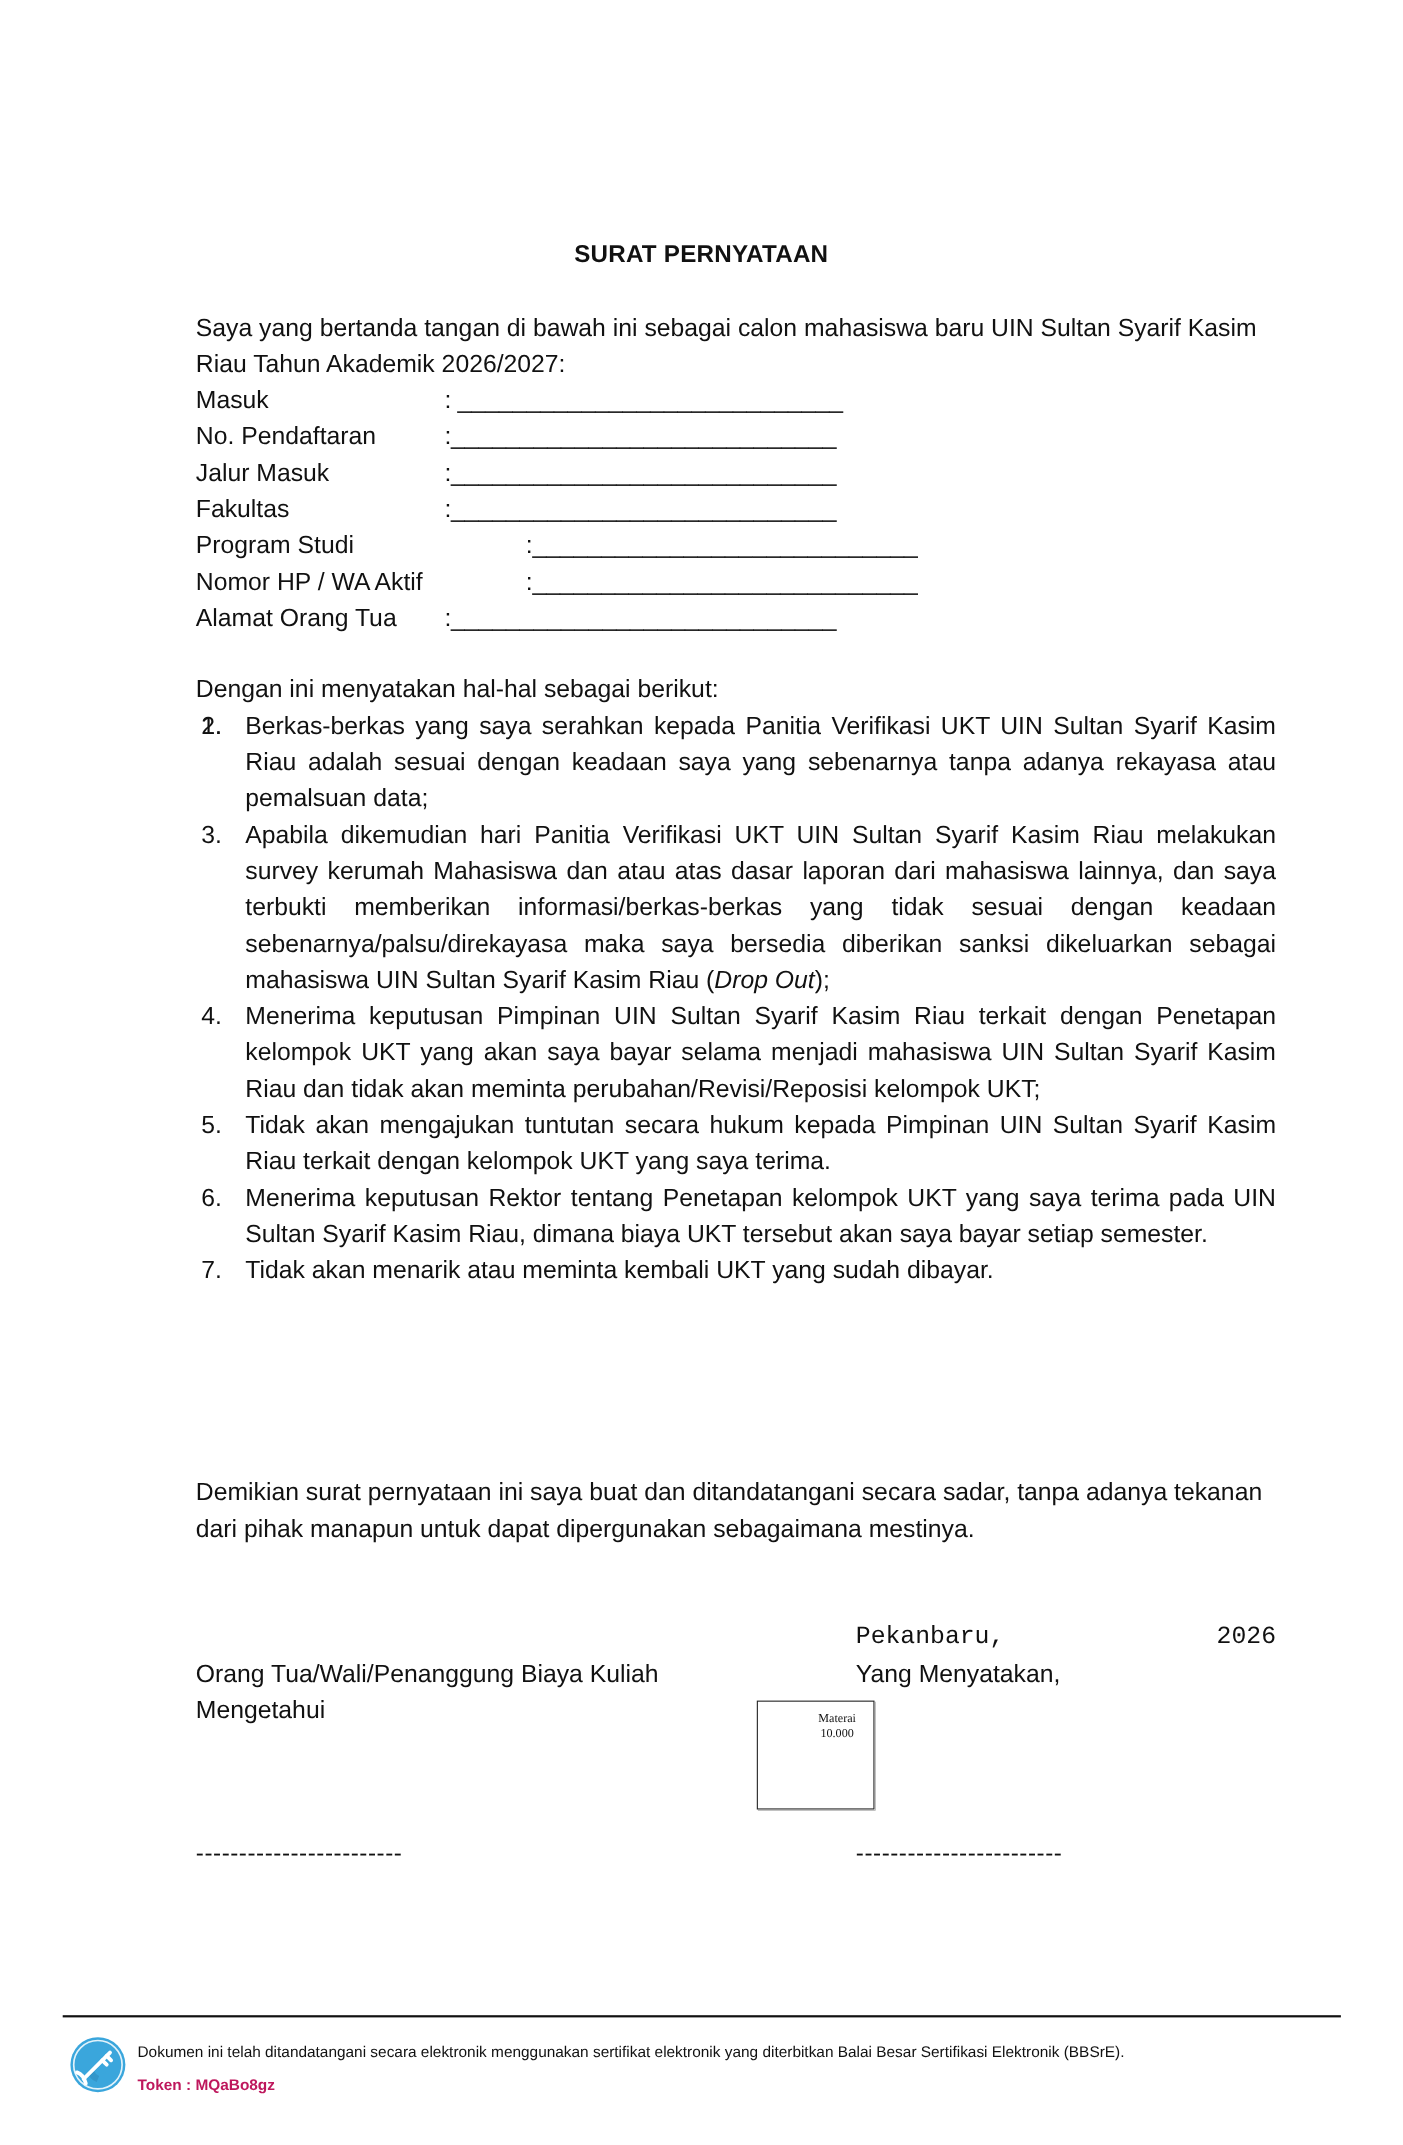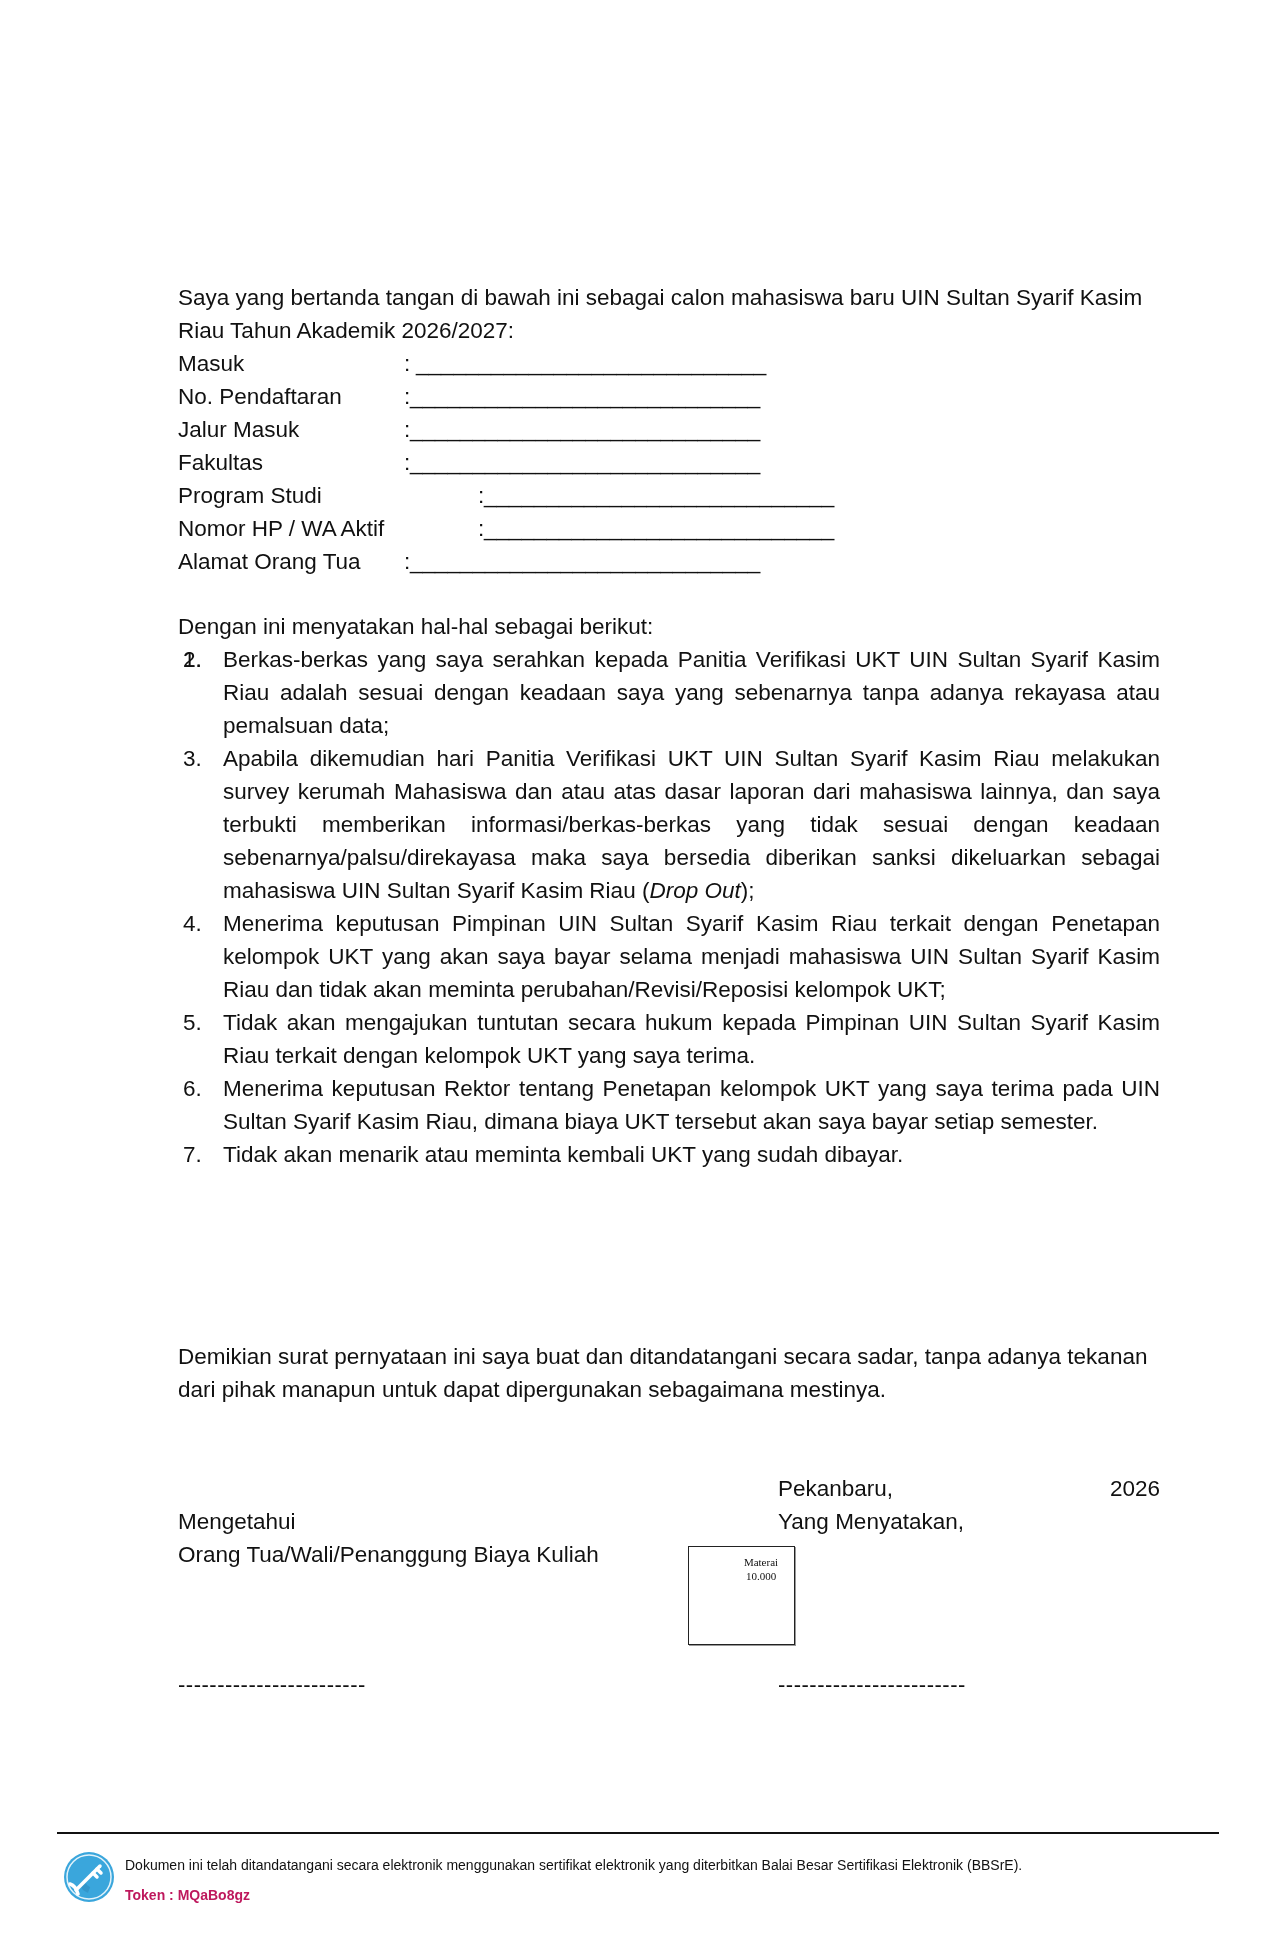--- a/index.html
+++ b/index.html
@@ -64,21 +64,21 @@
     }
     .list li .num {
       position: absolute;
       left: 5px;
       top: 0;
     }
     .closing { top: 1340px; }
     .sig-block { position: absolute; font-size: 22.5px; line-height: 33px; }
     .sig-left { left: 178px; top: 1505px; }
     .sig-right { left: 778px; top: 1472px; width: 382px; }
-    .date-row { position: relative; height: 33px; }
+    .date-row { position: relative; height: 33px; font-family: Liberation Mono, monospace; }
     .date-year { position: absolute; right: 0; top: 0; }
     .materai {
       position: absolute;
       left: 688px;
       top: 1546px;
       width: 107px;
       height: 99px;
       border: 1.5px solid #222;
       box-shadow: 1px 1px 0 #999;
       font-family: "Liberation Serif", serif;
@@ -122,20 +122,21 @@
       font-weight: bold;
       color: #be185d;
     }
     em { }
   </style>
 </head>
 <body>
 
 <div class="page">
 
+  <div class="title">SURAT PERNYATAAN</div>
 
   <div class="body-text intro">Saya yang bertanda tangan di bawah ini sebagai calon mahasiswa baru UIN Sultan Syarif Kasim Riau Tahun Akademik 2026/2027:</div>
 
   <div class="fields">
     <div class="field-row">
       <span class="field-label">Masuk</span>
       <span class="field-colon" style="left:226px;">:</span>
       <span class="field-line" style="left:238px;">____________________________</span>
     </div>
     <div class="field-row">
@@ -206,22 +207,22 @@
 
   <div class="sig-block sig-right">
     <div class="date-row">
       <span>Pekanbaru,</span>
       <span class="date-year">2026</span>
     </div>
     <div>Yang Menyatakan,</div>
   </div>
 
   <div class="sig-block sig-left">
+    <div>Orang Tua/Wali/Penanggung Biaya Kuliah</div>
     <div>Mengetahui</div>
-    <div>Orang Tua/Wali/Penanggung Biaya Kuliah</div>
   </div>
 
   <div class="materai">
     <div>Materai</div>
     <div>10.000</div>
   </div>
 
   <div class="sig-line sig-line-left">------------------------</div>
   <div class="sig-line sig-line-right">------------------------</div>
 

